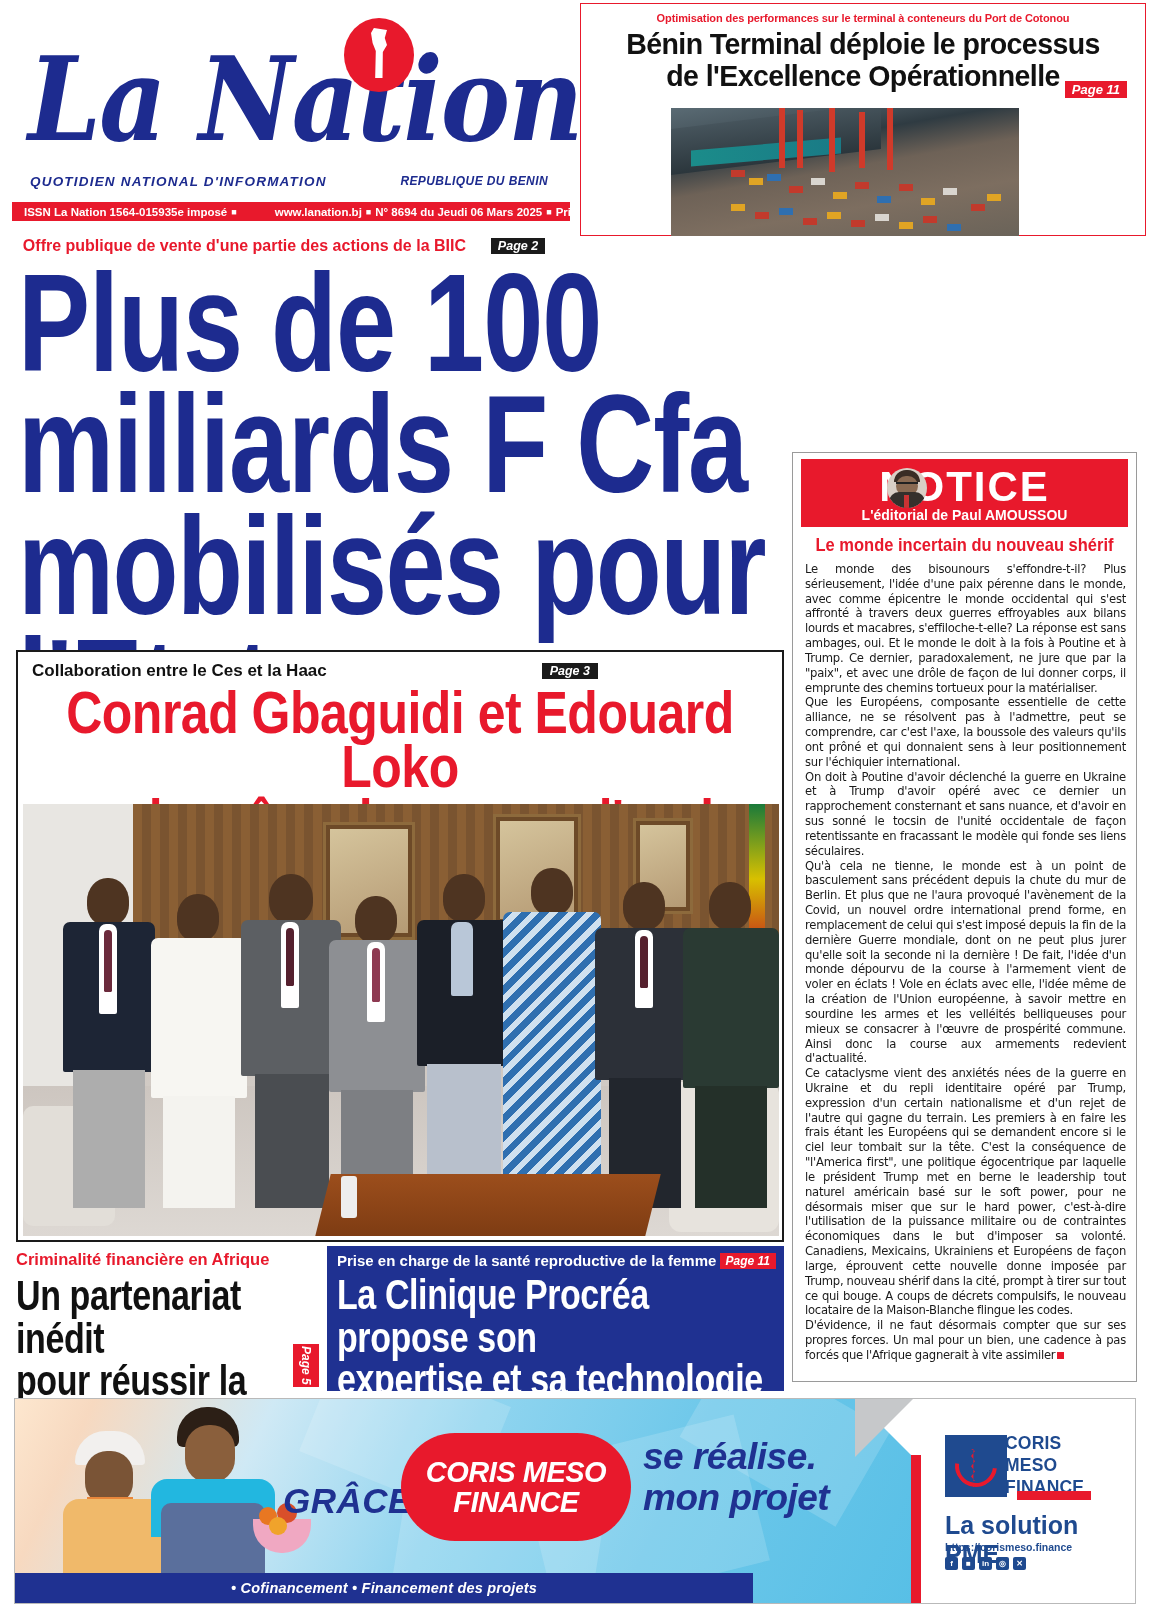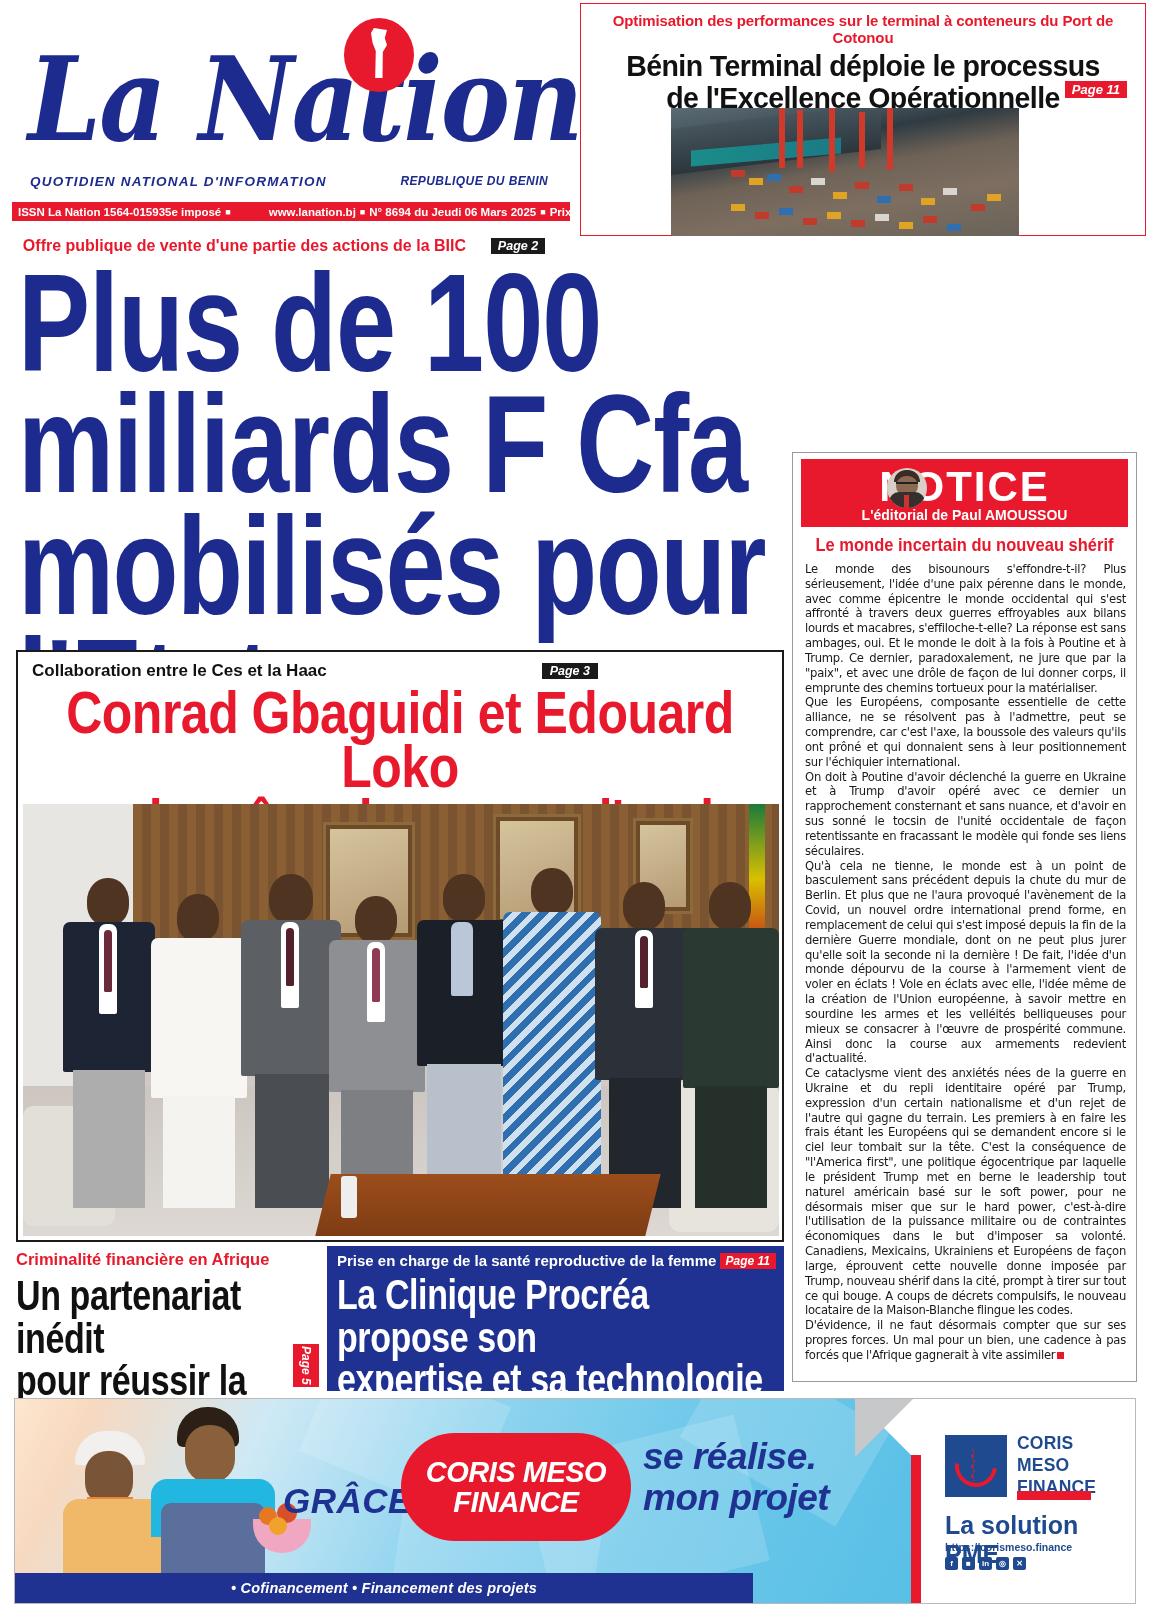--- a/index.html
+++ b/index.html
@@ -42,33 +42,33 @@
   }
   .tagline-right {
     position: absolute; right: 30px; top: 174px;
     font-size: 12px; font-weight: bold; font-style: italic;
     letter-spacing: 0.4px; color: #1d2b8f;
   }
   .issn-bar {
     position: absolute; left: 12px; top: 202px; width: 558px; height: 19px;
     background: #e8192c; color: #fff;
     font-size: 11.5px; font-weight: bold;
-    display: flex; align-items: center; padding: 0 6px;
+    display: flex; align-items: center; padding: 0 12px;
     white-space: nowrap;
   }
   .issn-bar .sq { font-size: 9px; margin: 0 4px; }
 
   
   .tr-box {
     position: absolute; left: 580px; top: 3px; width: 566px; height: 233px;
     border: 1.6px solid #e8192c; background: #fff;
   }
   .tr-kicker {
     text-align: center; color: #e8192c; font-weight: bold;
-    font-size: 15px; margin-top: 8px; letter-spacing: -0.1px;
+    font-size: 11px; margin-top: 8px; letter-spacing: -0.1px;
   }
   .tr-title {
     text-align: center; color: #111; font-weight: bold;
     font-size: 30px; line-height: 1.05; margin-top: 4px;
     transform: scaleX(0.95); letter-spacing: -0.6px;
   }
   .tr-page {
     position: absolute; right: 18px; top: 77px;
     background: #e8192c; color: #fff; font-size: 13px;
     font-weight: bold; font-style: italic;
@@ -316,21 +316,21 @@
     border: 4px solid #e8192c; border-radius: 50%;
     border-right-color: transparent; border-top-color: transparent;
     transform: rotate(-38deg);
   }
   .logo-sq .squig {
     position: absolute; left: 26px; top: 14px; width: 4px; height: 32px;
     background: #e8192c;
     clip-path: polygon(0 0,100% 6%,0 22%,100% 38%,0 54%,100% 70%,0 86%,100% 100%, 60% 100%, 60% 0);
   }
   .logo-words {
-    position: absolute; left: 96px; top: 34px;
+    position: absolute; left: 84px; top: 34px;
     color: #1f4a8f; font-weight: bold; font-size: 17.5px; line-height: 1.25;
     letter-spacing: 0.2px;
   }
   .logo-redline { position: absolute; left: 96px; top: 92px; width: 74px; height: 9px; background: #e8192c; }
   .solution { position: absolute; left: 24px; top: 112px; color: #1f4a8f; font-weight: bold; font-size: 25px; }
   .ad-url { position: absolute; left: 24px; top: 142px; color: #1f4a8f; font-size: 10.5px; font-weight: bold; }
   .socials { position: absolute; left: 24px; top: 158px; display: flex; gap: 4px; }
   .socials span {
     width: 13px; height: 13px; background: #1f4a8f; color: #fff;
     font-size: 8px; display: flex; align-items: center; justify-content: center;

